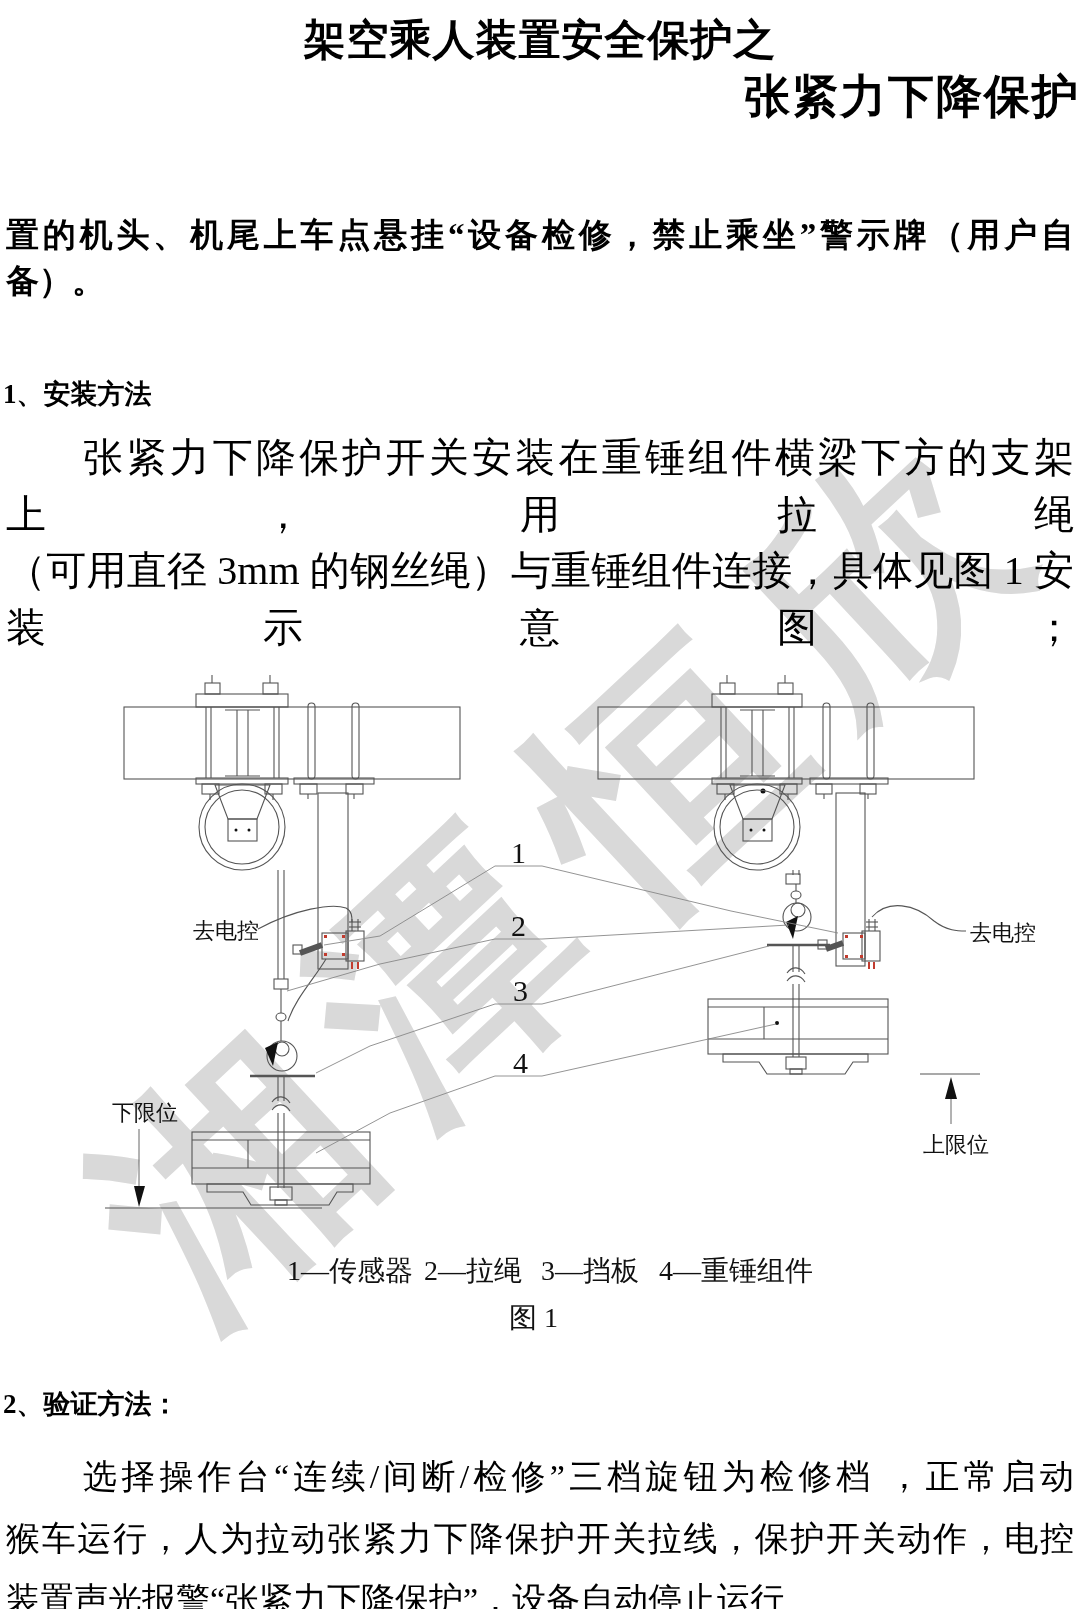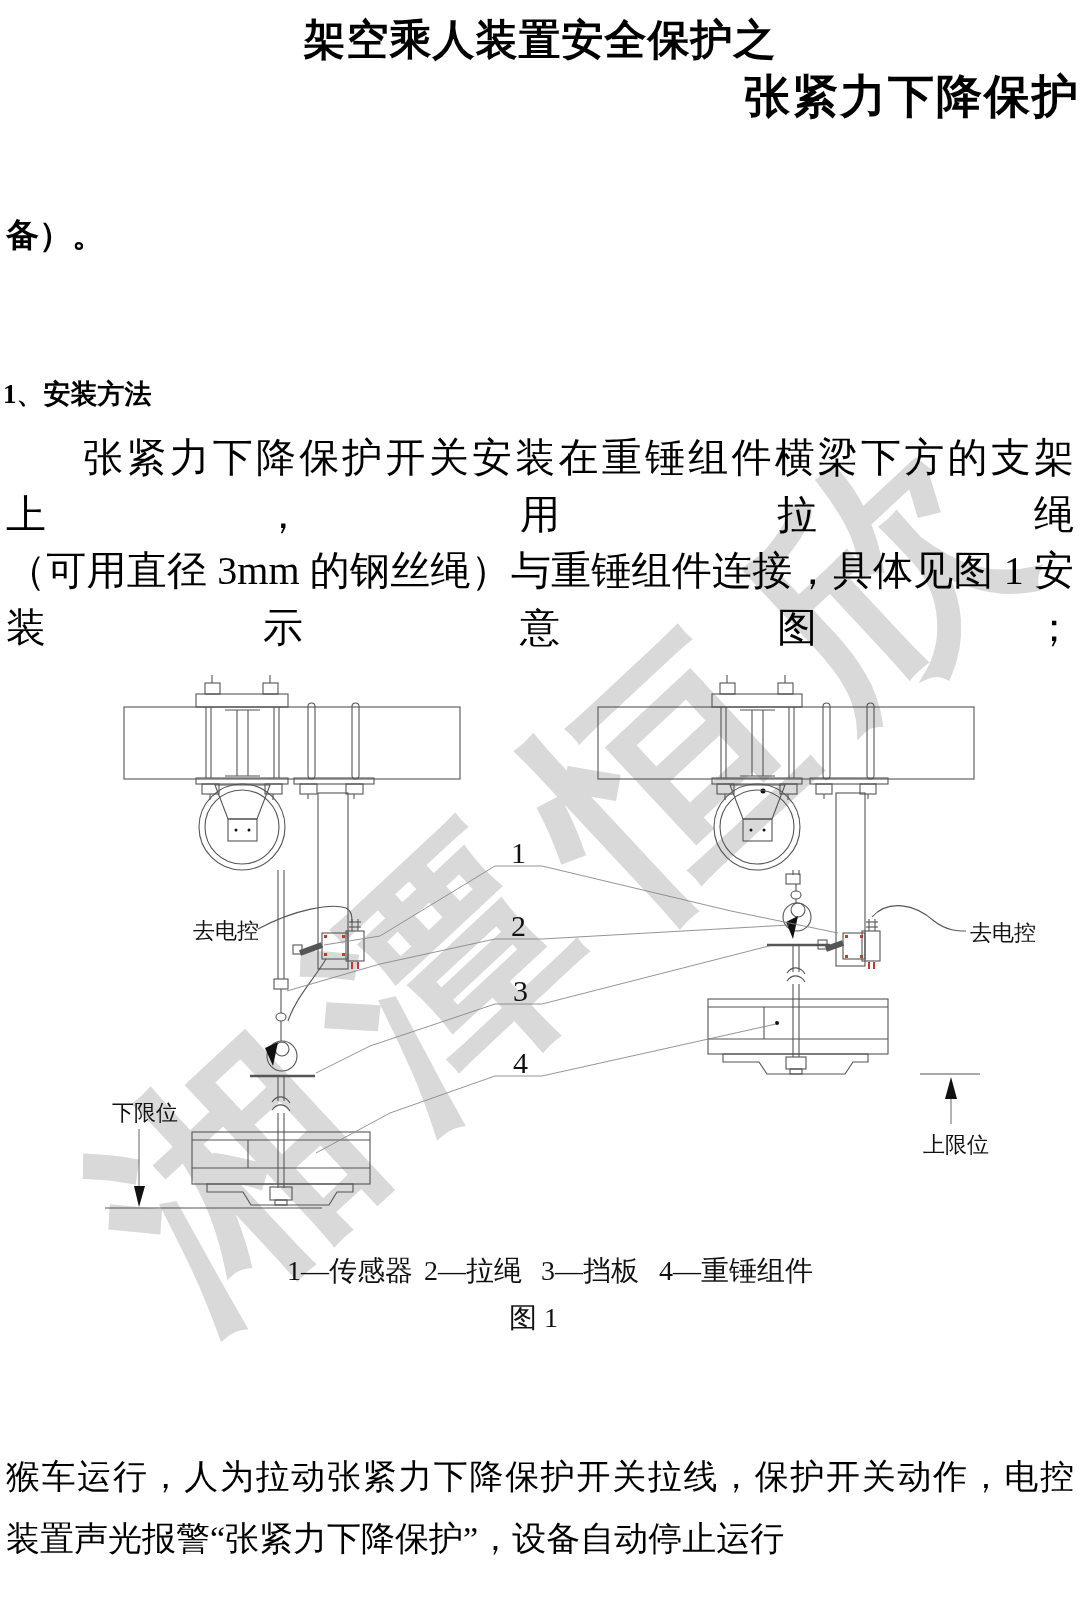--- a/index.html
+++ b/index.html
@@ -41,20 +41,21 @@
 <div class="page">
 
   <div class="watermark">湘潭恒欣</div>
 
   <div class="layer">
 
     <div class="t1">架空乘人装置安全保护之</div>
     <div class="t2">张紧力下降保护</div>
 
     <div class="warn">
+      <span class="line fill">置的机头、机尾上车点悬挂“设备检修，禁止乘坐”警示牌（用户自</span>
       <span class="line">备）。</span>
     </div>
 
     <div class="h-sec h1x">1、安装方法</div>
 
     <div class="para p1">
       <span class="line fill ind-b">张紧力下降保护开关安装在重锤组件横梁下方的支架上，用拉绳</span>
       <span class="line fill">（可用直径 3mm 的钢丝绳）与重锤组件连接，具体见图 1 安装示意图；</span>
     </div>
 
@@ -270,20 +271,22 @@
       <text class="svgtxt num" x="513" y="340">3</text>
       <text class="svgtxt num" x="513" y="412">4</text>
 
       <text class="svgtxt leg" x="287" y="619">1—传感器</text>
       <text class="svgtxt leg" x="424" y="619">2—拉绳</text>
       <text class="svgtxt leg" x="541" y="619">3—挡板</text>
       <text class="svgtxt leg" x="659" y="619">4—重锤组件</text>
       <text class="svgtxt leg" x="509" y="666">图 1</text>
     </svg>
 
+    <div class="h-sec h2x">2、验证方法：</div>
 
     <div class="para p2">
+      <span class="line fill ind-b">选择操作台“连续/间断/检修”三档旋钮为检修档 ，正常启动</span>
       <span class="line fill">猴车运行，人为拉动张紧力下降保护开关拉线，保护开关动作，电控</span>
       <span class="line">装置声光报警“张紧力下降保护”，设备自动停止运行</span>
     </div>
 
   </div>
 </div>
 
 </body></html>

